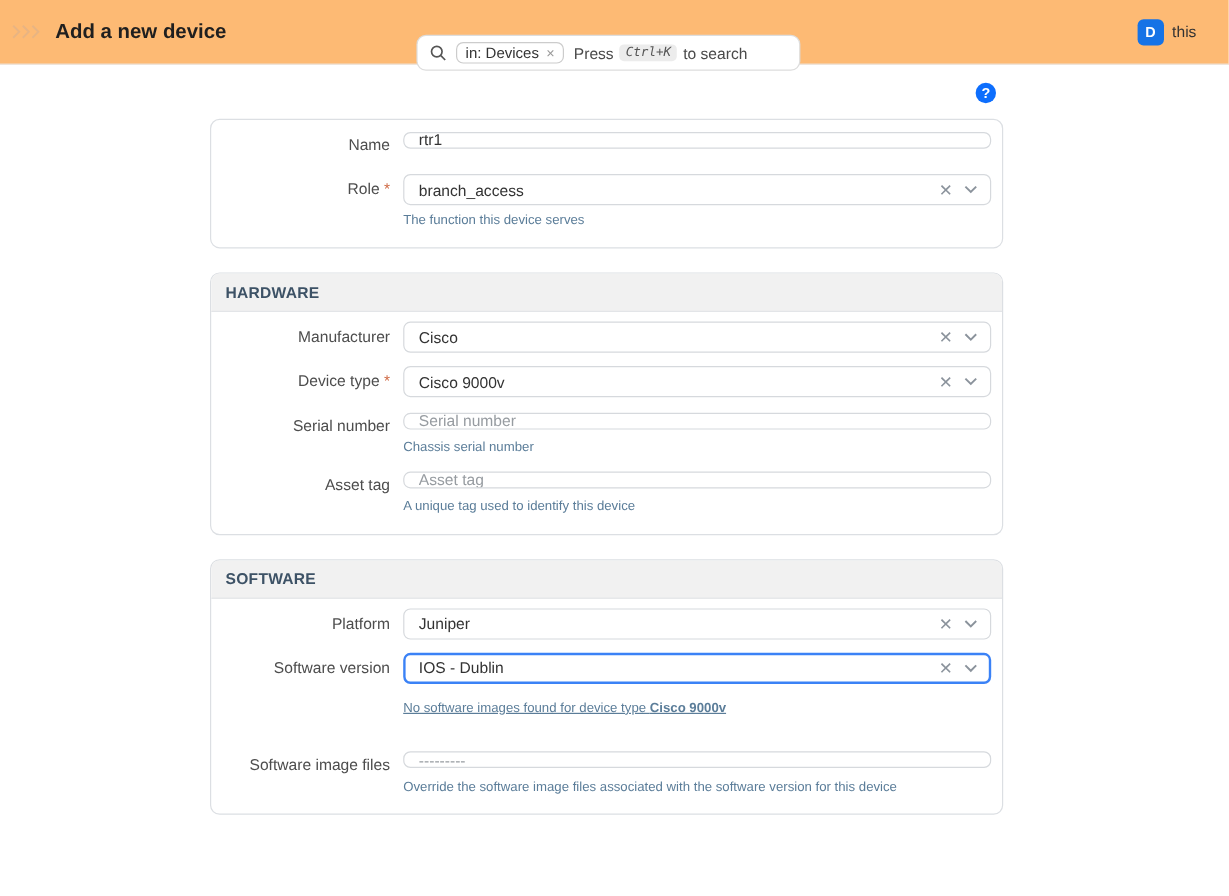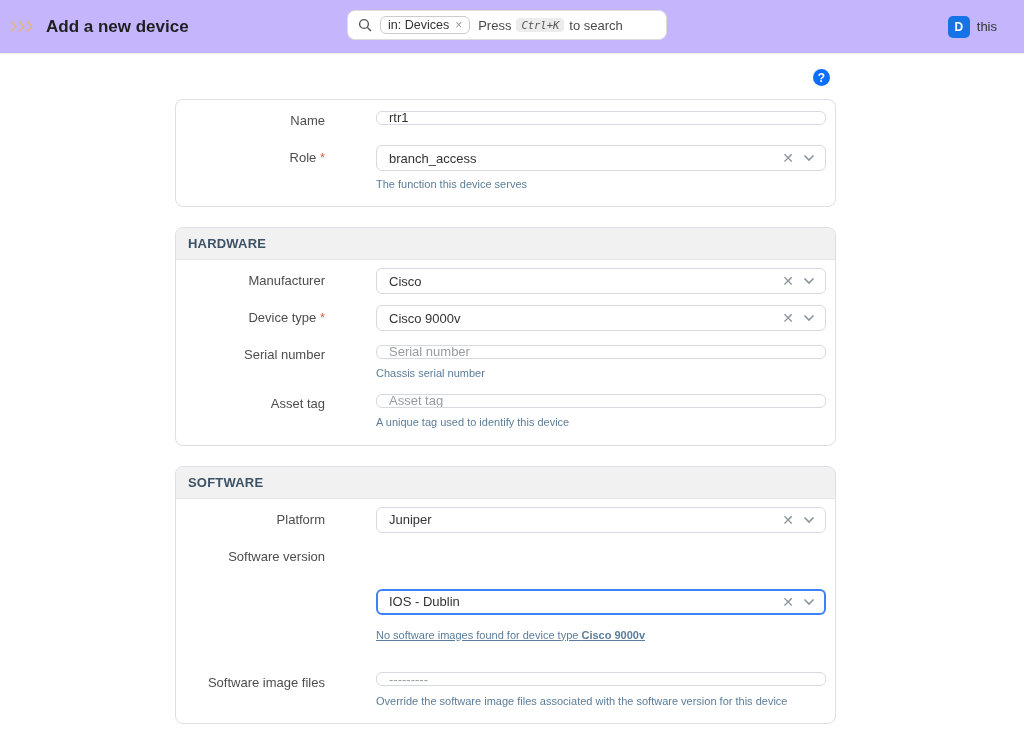--- a/index.html
+++ b/index.html
@@ -1,23 +1,23 @@
 <!DOCTYPE html>
 <html><head>
 <meta charset="utf-8">
 <style>
   * { margin:0; padding:0; box-sizing:border-box; }
   html,body { width:1024px; height:747px; background:#fff; overflow:hidden;
     font-family:"Liberation Sans", sans-serif; }
   
-  .topbar { position:relative; height:54px; background:#c4b5fd; border-bottom:1px solid #ececec; }
+  .topbar { position:relative; height:54px; background:#fdba74; border-bottom:1px solid #ececec; }
   .title-group { position:absolute; left:10px; top:0; bottom:0; display:flex; align-items:center; gap:10px; }
   .breadcrumb-chevrons { display:flex; align-items:center; }
   .page-title { font-size:17px; font-weight:700; color:#1f1f1f; }
-  .searchbox { position:absolute; left:347px; top:10px; width:320px; height:30px;
+  .searchbox { position:absolute; left:347px; top:29px; width:320px; height:30px;
     background:#fff; border:1px solid #ddd; border-radius:8px;
     display:flex; align-items:center; gap:8px; padding:0 10px; cursor:text; }
   .search-chip { display:flex; align-items:center; gap:6px; border:1px solid #ccc; border-radius:6px;
     padding:1px 7px; font-size:12.5px; color:#333; background:#fff; white-space:nowrap; }
   .chip-x { color:#999; font-size:12px; line-height:1; cursor:pointer; }
   .search-hint { font-size:13px; color:#4a4a4a; display:flex; align-items:center; gap:5px; white-space:nowrap; }
   .kbd { background:#ececec; border-radius:4px; padding:1px 5px; font-family:"DejaVu Sans Mono", monospace;
     font-size:10.5px; color:#555;font-style:italic; }
   .user-group { position:absolute; right:27px; top:0; bottom:0; display:flex; align-items:center; gap:7px; cursor:pointer; }
   .avatar { width:22px; height:22px; border-radius:5px; background:#1673e6; color:#fff; font-size:12px;
@@ -28,31 +28,31 @@
   .help-fab { position:absolute; left:813px; top:15px; width:17px; height:17px; border-radius:50%;
     background:#0d6efd; color:#fff; font-size:12px; font-weight:700; display:flex; align-items:center;
     justify-content:center; cursor:pointer; }
   .cards { position:absolute; left:175px; top:45px; width:661px; }
   .card { background:#fff; border:1px solid #dcdfe3; border-radius:8px; margin-bottom:20px; overflow:hidden; }
   .card-header { background:#f1f1f1; border-bottom:1px solid #e3e5e8; padding:8px 12px;
     font-size:13px; font-weight:700; color:#3d5266; letter-spacing:0.2px; }
   .card-body { padding:8px 9px 15px 12px; }
   .fieldgroup { margin-bottom:11px; }
   .fieldgroup:last-child { margin-bottom:0; }
-  .row { display:flex; align-items:flex-start;gap:40px; }
+  .row { display:flex; align-items:flex-start; }
   .lbl { width:148px; text-align:right; padding-right:11px; font-size:13px; color:#4d4d4d;
     line-height:26px; flex-shrink:0; }
   .req { color:#cf6a45; }
   .ctl { flex:1; min-width:0; }
   .tinput { width:100%; height:14px; border:1px solid #d6d9dd; border-radius:6px; padding:0 12px;
     font-size:13px; color:#333; font-family:"Liberation Sans", sans-serif; outline:none; background:#fff; }
   .tinput::placeholder { color:#979ca1; opacity:1; }
   .select { width:100%; height:26px; border:1px solid #d6d9dd; border-radius:6px; padding:0 10px 0 12px;
     display:flex; align-items:center; background:#fff; cursor:pointer; }
-  .select.focused { border:2px solid #3b82f6; padding:0 9px 0 11px;margin-top:45px; }
+  .select.focused { border:2px solid #3b82f6; padding:0 9px 0 11px; }
   .select .val { flex:1; font-size:13px; color:#333; overflow:hidden; white-space:nowrap; }
   .clear-x { color:#8b939c; font-size:14px; line-height:1; padding:0 9px 0 6px; cursor:pointer; }
   .chev { flex-shrink:0; cursor:pointer; display:flex; align-items:center; }
   .help { font-size:11px; color:#5b7d99; margin-top:7px; line-height:1.2; }
   .help b { font-weight:700; }
   .help.mt-lg { margin-top:14px;text-decoration:underline; }
   .fieldgroup.gap-lg { margin-bottom:28px; }
 </style>
 </head>
 <body>

